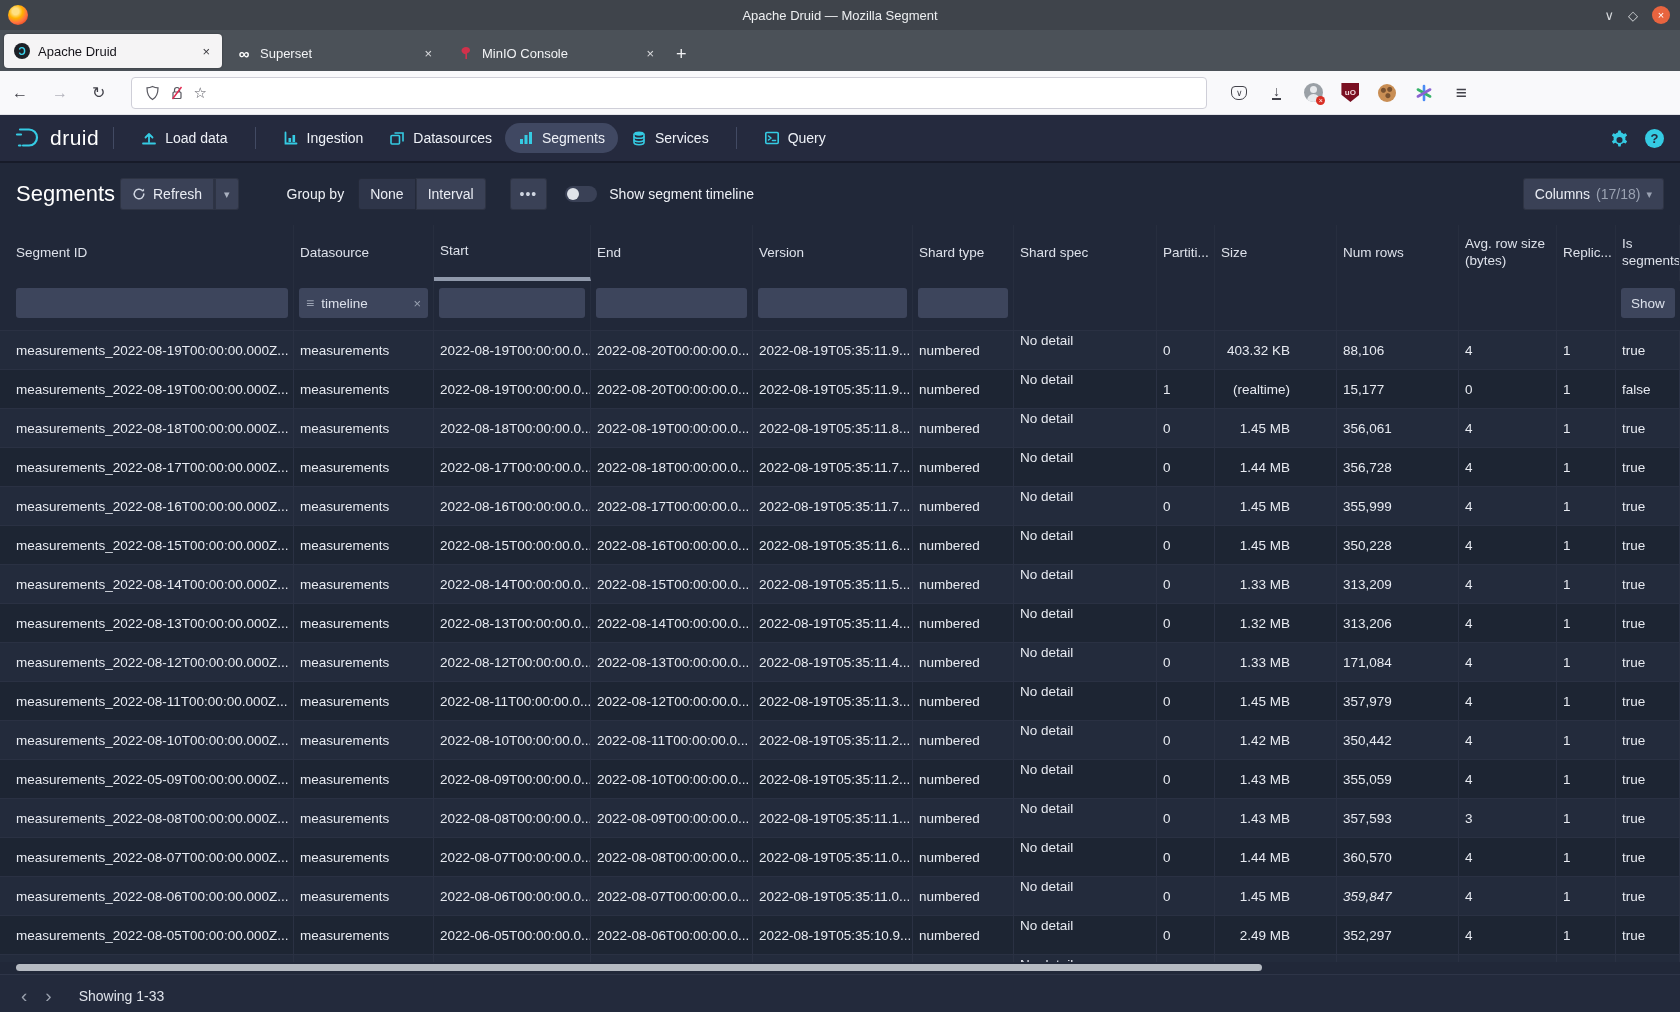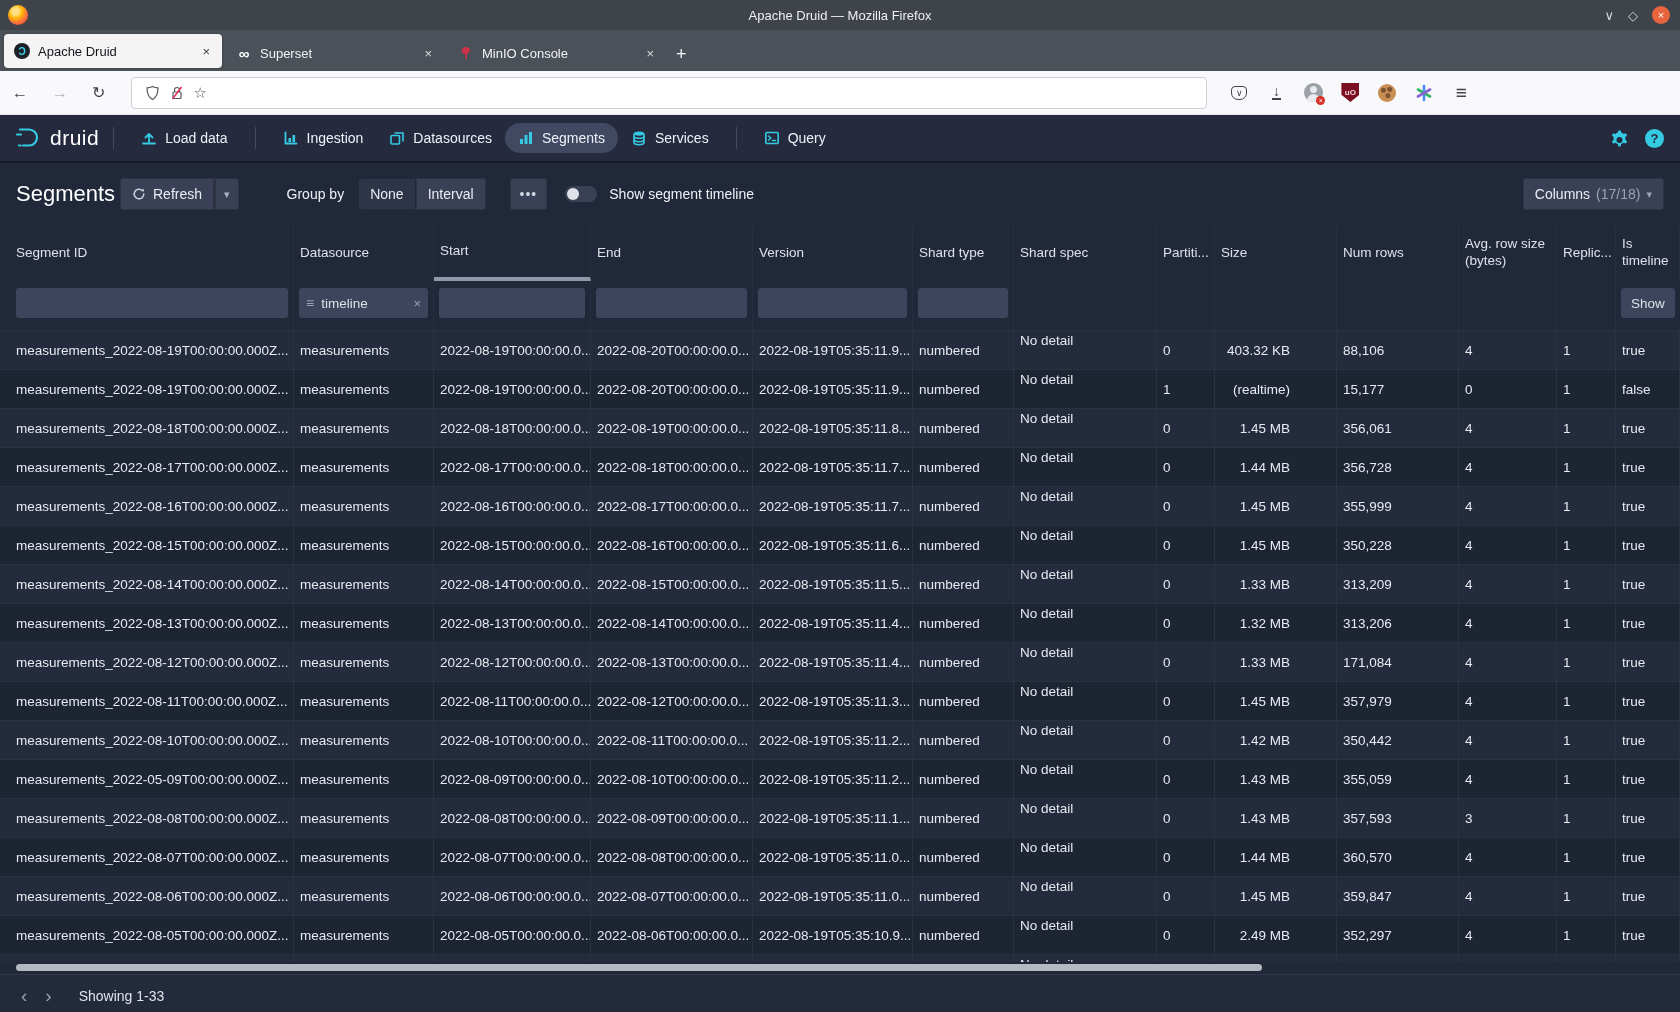--- a/index.html
+++ b/index.html
@@ -124,21 +124,21 @@
   .pg-chev { color:#9aa1ae; font-size:19px; padding:0 9px; margin-left:12px; }
   .pg-chev + .pg-chev { margin-left:0; }
   .showing { color:#dfe3ea; font-size:14px; margin-left:18px; }
   svg { display:block; }
 </style>
 </head>
 <body>
 
 <div class="titlebar">
   <div class="ff-logo"></div>
-  <div class="win-title">Apache Druid — Mozilla Firefox</div>
+  <div class="win-title">Apache Druid — Mozilla Segment</div>
   <div class="win-controls">
     <span class="win-glyph">∨</span>
     <span class="win-glyph">◇</span>
     <span class="win-close">×</span>
   </div>
 </div>
 
 <div class="tabbar">
   <div class="tab active">
     <span class="favicon fav-druid">Ɔ</span>
@@ -316,21 +316,21 @@
       <div class="th sorted" style="flex: 0 0 157px; width: 157px;">Start</div>
       <div class="th" style="flex: 0 0 162px; width: 162px;">End</div>
       <div class="th" style="flex: 0 0 160px; width: 160px;">Version</div>
       <div class="th" style="flex: 0 0 101px; width: 101px;">Shard type</div>
       <div class="th" style="flex: 0 0 143px; width: 143px;">Shard spec</div>
       <div class="th" style="flex: 0 0 58px; width: 58px;">Partiti...</div>
       <div class="th" style="flex: 0 0 122px; width: 122px;">Size</div>
       <div class="th" style="flex: 0 0 122px; width: 122px;">Num rows</div>
       <div class="th" style="flex: 0 0 98px; width: 98px;">Avg. row size (bytes)</div>
       <div class="th" style="flex: 0 0 59px; width: 59px;">Replic...</div>
-      <div class="th" style="flex: 1 0 64px;">Is timeline</div>
+      <div class="th" style="flex: 1 0 64px;">Is segments</div>
     </div>
   <div class="tfilter" id="tfilter">
       <div class="fcell" style="flex: 0 0 294px; width: 294px;">
         <div class="finput"></div>
       </div>
       <div class="fcell" style="flex: 0 0 140px; width: 140px;">
         <div class="finput ftag">
           <span class="tag-ic">≡</span>
           <span>timeline</span>
           <span class="tag-close">×</span>
@@ -572,29 +572,29 @@
       <div class="tr odd">
         <div class="td" style="flex: 0 0 294px; width: 294px;">measurements_2022-08-06T00:00:00.000Z...</div>
         <div class="td" style="flex: 0 0 140px; width: 140px;">measurements</div>
         <div class="td" style="flex: 0 0 157px; width: 157px;">2022-08-06T00:00:00.0...</div>
         <div class="td" style="flex: 0 0 162px; width: 162px;">2022-08-07T00:00:00.0...</div>
         <div class="td" style="flex: 0 0 160px; width: 160px;">2022-08-19T05:35:11.0...</div>
         <div class="td" style="flex: 0 0 101px; width: 101px;">numbered</div>
         <div class="td top" style="flex: 0 0 143px; width: 143px;">No detail</div>
         <div class="td" style="flex: 0 0 58px; width: 58px;">0</div>
         <div class="td rightpad" style="flex: 0 0 122px; width: 122px;">1.45 MB</div>
-        <div class="td" style="flex: 0 0 122px; width: 122px;">359,847</div>
+        <div class="td" style="flex: 0 0 122px; width: 122px; font-style: italic;">359,847</div>
         <div class="td" style="flex: 0 0 98px; width: 98px;">4</div>
         <div class="td" style="flex: 0 0 59px; width: 59px;">1</div>
         <div class="td" style="flex: 1 0 64px;">true</div>
       </div>
       <div class="tr even">
         <div class="td" style="flex: 0 0 294px; width: 294px;">measurements_2022-08-05T00:00:00.000Z...</div>
         <div class="td" style="flex: 0 0 140px; width: 140px;">measurements</div>
-        <div class="td" style="flex: 0 0 157px; width: 157px;">2022-08-05T00:00:00.0...</div>
+        <div class="td" style="flex: 0 0 157px; width: 157px;">2022-06-05T00:00:00.0...</div>
         <div class="td" style="flex: 0 0 162px; width: 162px;">2022-08-06T00:00:00.0...</div>
         <div class="td" style="flex: 0 0 160px; width: 160px;">2022-08-19T05:35:10.9...</div>
         <div class="td" style="flex: 0 0 101px; width: 101px;">numbered</div>
         <div class="td top" style="flex: 0 0 143px; width: 143px;">No detail</div>
         <div class="td" style="flex: 0 0 58px; width: 58px;">0</div>
         <div class="td rightpad" style="flex: 0 0 122px; width: 122px;">2.49 MB</div>
         <div class="td" style="flex: 0 0 122px; width: 122px;">352,297</div>
         <div class="td" style="flex: 0 0 98px; width: 98px;">4</div>
         <div class="td" style="flex: 0 0 59px; width: 59px;">1</div>
         <div class="td" style="flex: 1 0 64px;">true</div>

